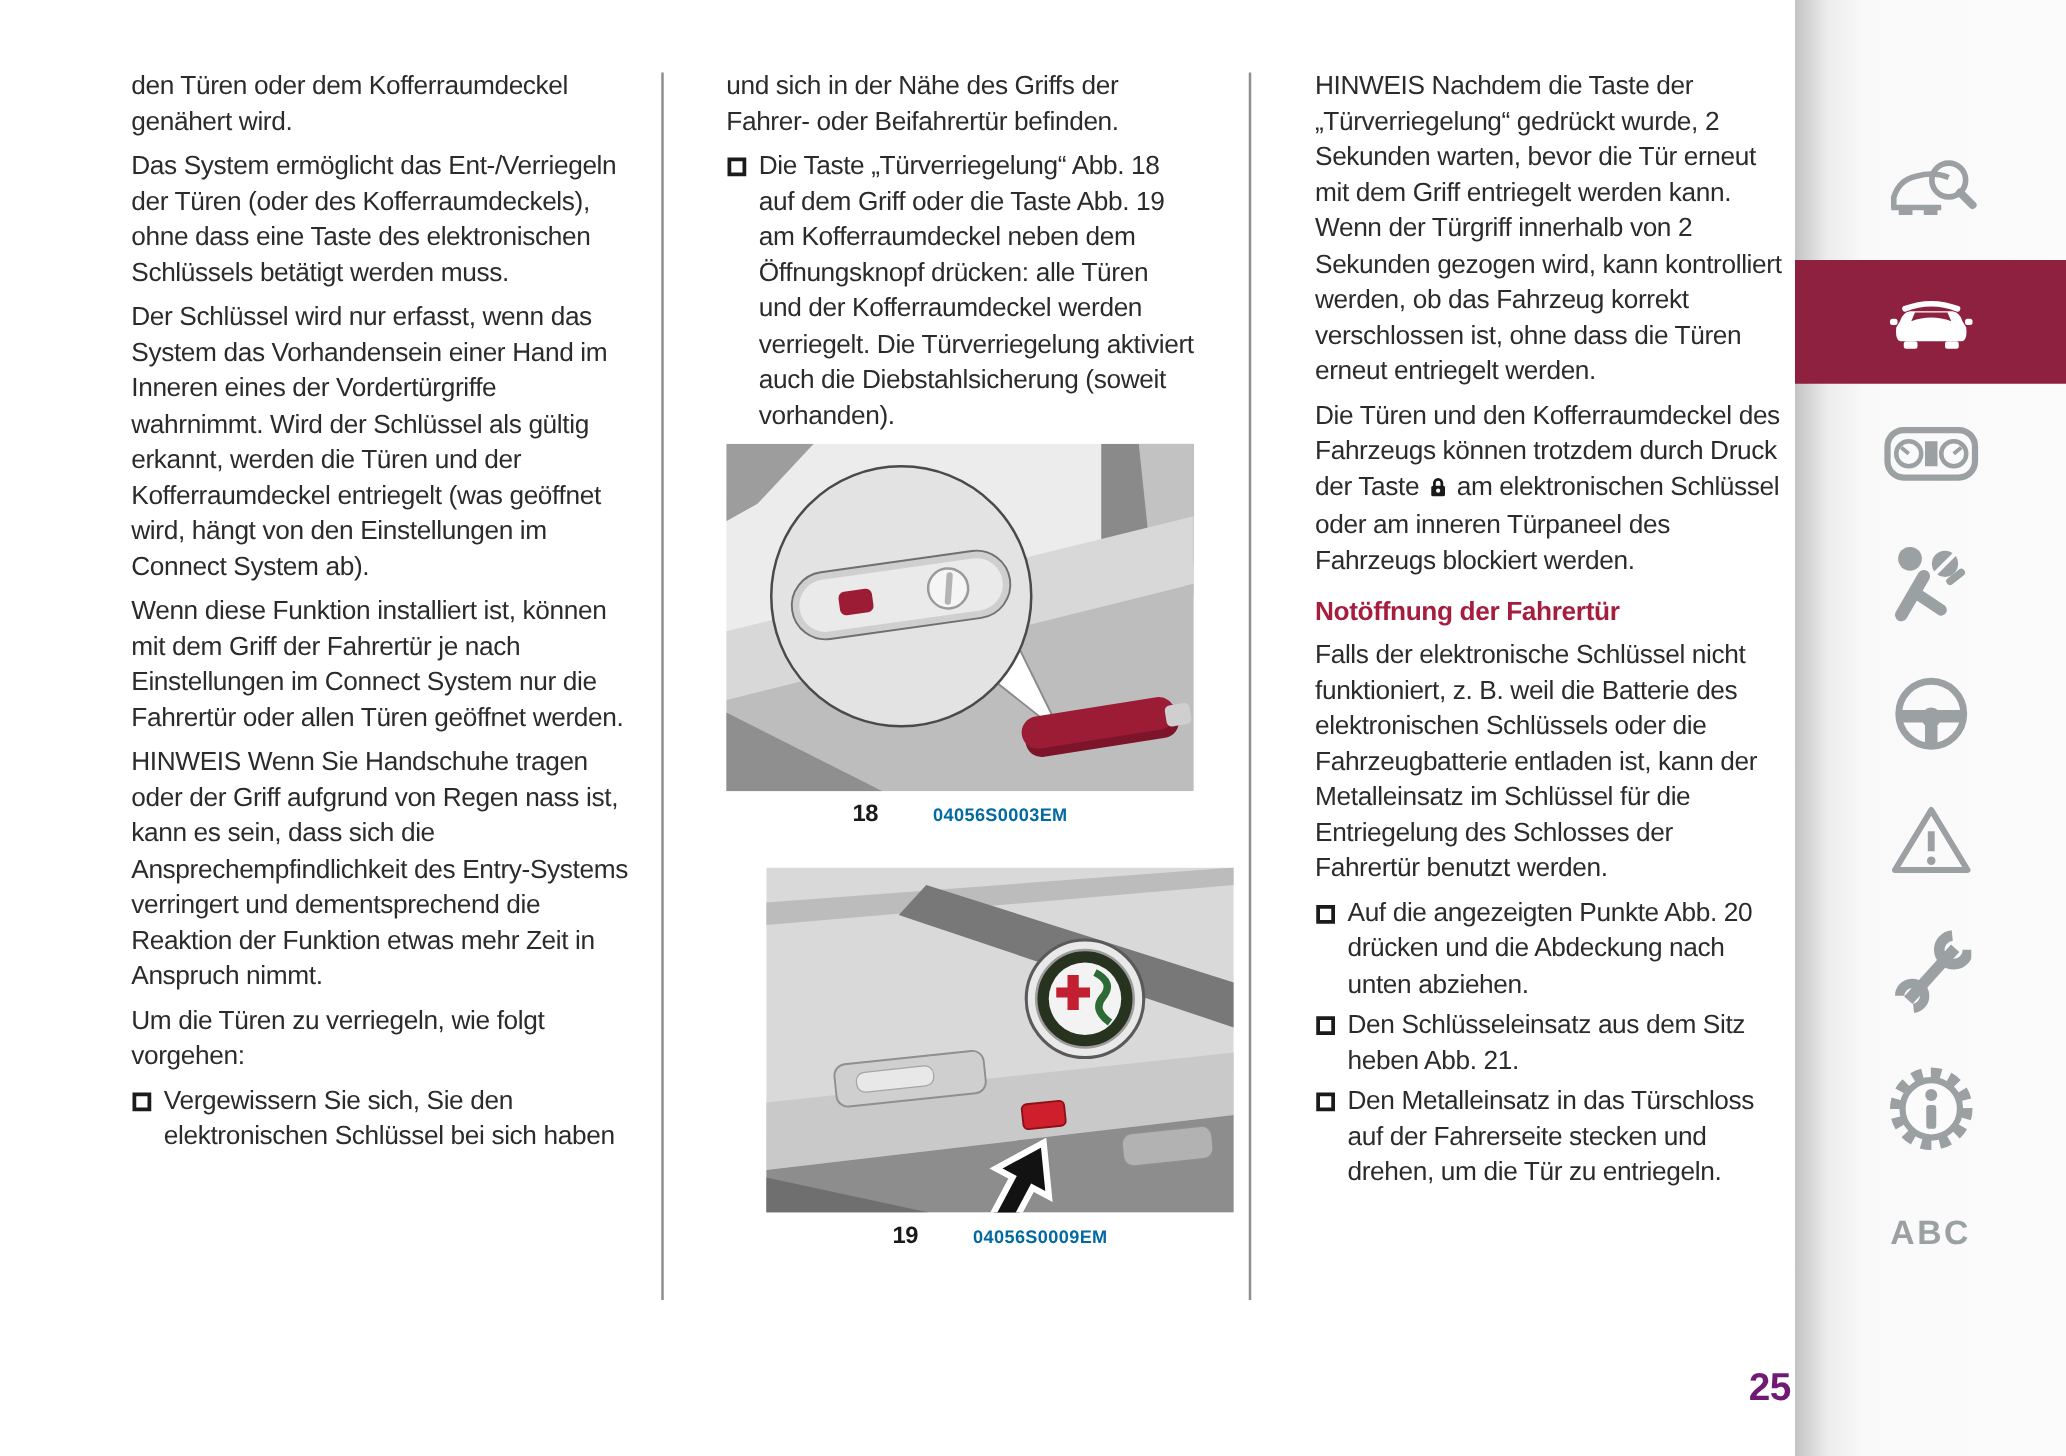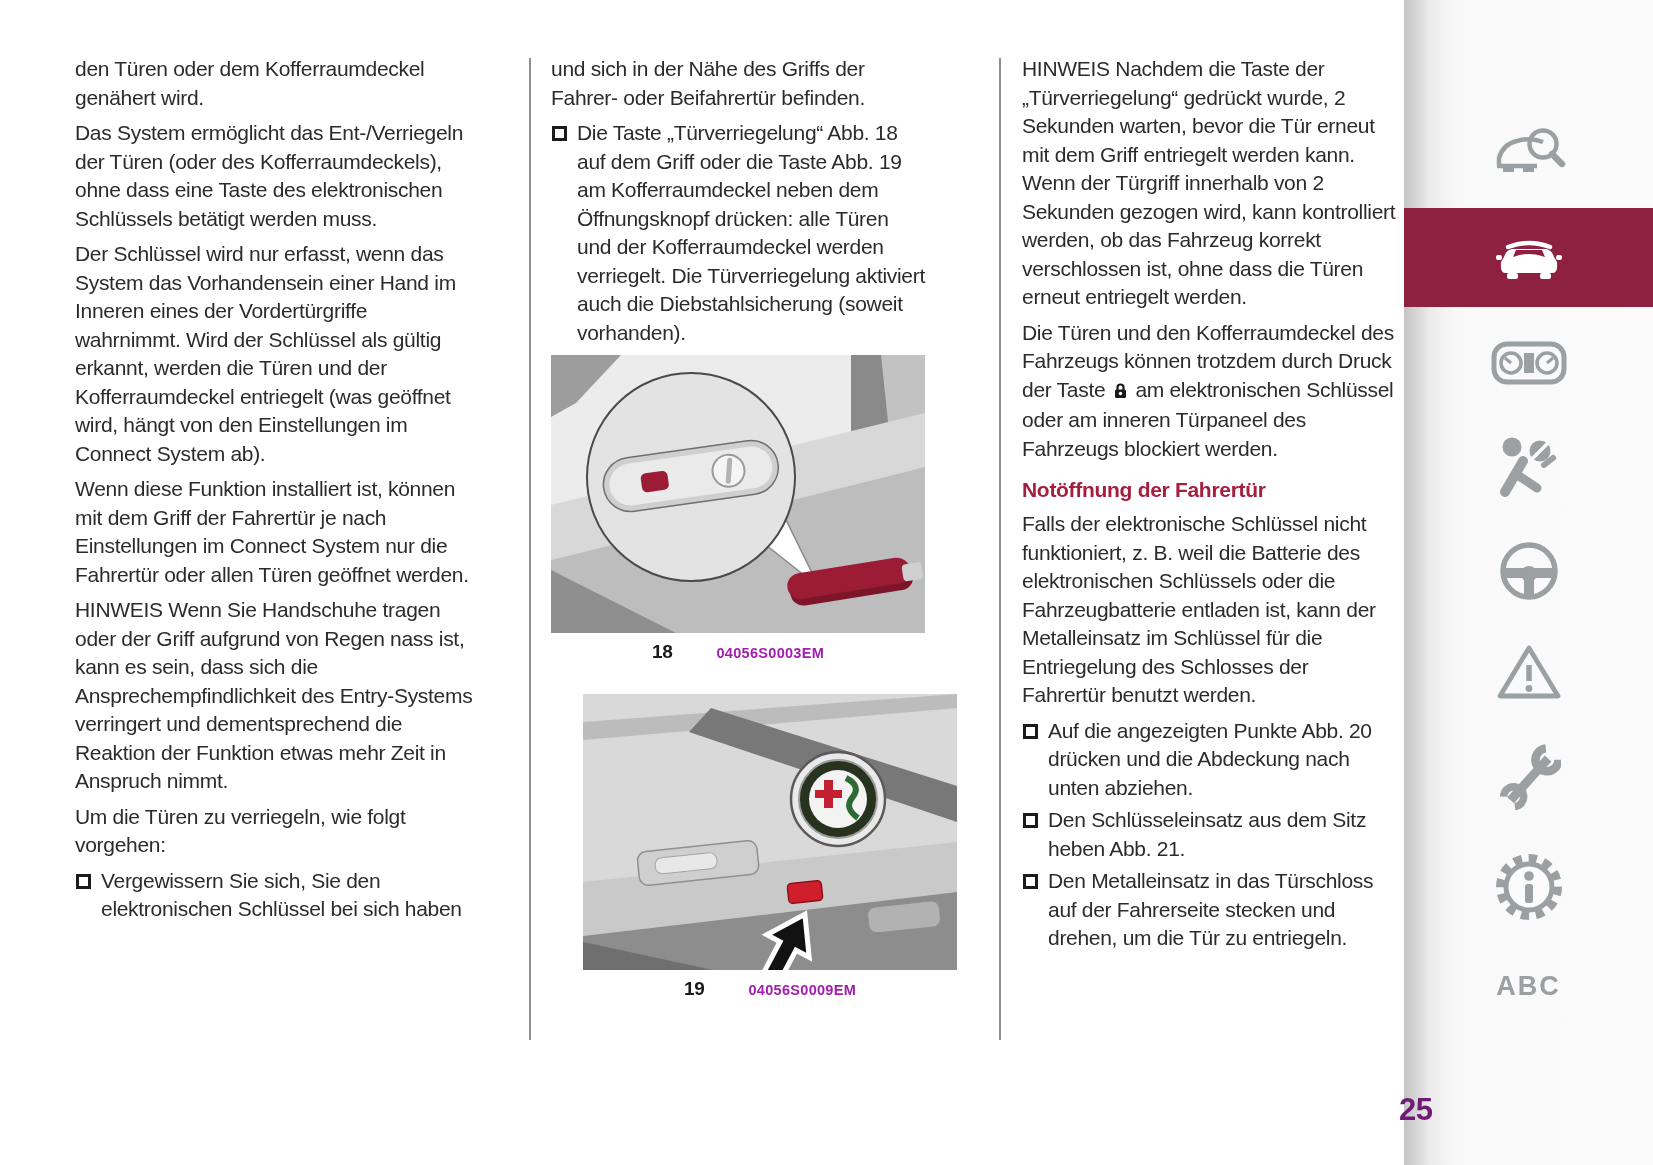--- a/index.html
+++ b/index.html
@@ -1,37 +1,37 @@
 <!DOCTYPE html>
 <html><head>
 <meta charset="utf-8">
 <style>
   html,body{margin:0;padding:0;background:#ffffff;}
   .page{position:relative;width:1653px;height:1165px;background:#ffffff;overflow:hidden;
         font-family:"Liberation Sans",sans-serif;color:#2b2b2b;}
-  .col{position:absolute;top:55px;font-size:21px;line-height:28.5px;letter-spacing:-0.3px;}
+  .col{position:absolute;top:55px;font-size:21px;line-height:28.5px;letter-spacing:-0.3px;margin-left:30px;}
   .col p{margin:0 0 7px 0;}
   .col h3{font-size:21px;line-height:27px;margin:13px 0 7px 0;font-weight:bold;color:#a51e3e;}
   .bullet{display:flex;margin:0 0 4px 0;}
   .sq{flex:none;width:9px;height:9px;border:3.5px solid #1b1b1b;margin:7px 10px 0 1px;background:#fff;}
   .vline{position:absolute;top:58px;width:1.5px;height:982px;background:#8f8f8f;}
   .v1{left:529px;} .v2{left:999px;}
 
   .figure{width:374px;}
   .fig1{margin-top:8px;}
   .fig2{margin-top:26px;padding-left:32px;}
   .figure svg{display:block;}
   .figcap{display:flex;justify-content:center;align-items:baseline;margin-top:5px;gap:44px;}
   .fignum{font-size:19px;font-weight:bold;color:#1a1a1a;}
-  .figcode{font-size:14.5px;font-weight:bold;color:#a21caf;letter-spacing:0.3px;}
+  .figcode{font-size:14.5px;font-weight:bold;color:#0369a1;letter-spacing:0.3px;}
 
   .lock{display:inline-block;vertical-align:-2px;margin:0 2px;}
 
   .sidebar{position:absolute;top:0;right:0;width:217px;height:1165px;
-           background:linear-gradient(90deg,#c3c3c3 0px,#ececec 26px,#f9f9f9 55px,#fbfbfb 100%);padding-left:32px;}
+           background:linear-gradient(90deg,#c3c3c3 0px,#ececec 26px,#f9f9f9 55px,#fbfbfb 100%);}
   .side-item{position:absolute;left:0;width:100%;display:flex;justify-content:center;align-items:center;}
   .band{position:absolute;left:0;top:208px;width:100%;height:99px;background:#8e2040;
         display:flex;justify-content:center;align-items:center;}
   .abc{font-size:27px;font-weight:bold;color:#9ba0a3;letter-spacing:2px;}
   .pagenum{position:absolute;left:1399px;top:1092px;font-size:31px;font-weight:bold;color:#701a75;letter-spacing:-0.5px;}
 </style>
 </head>
 <body>
 
 <div class="page">

